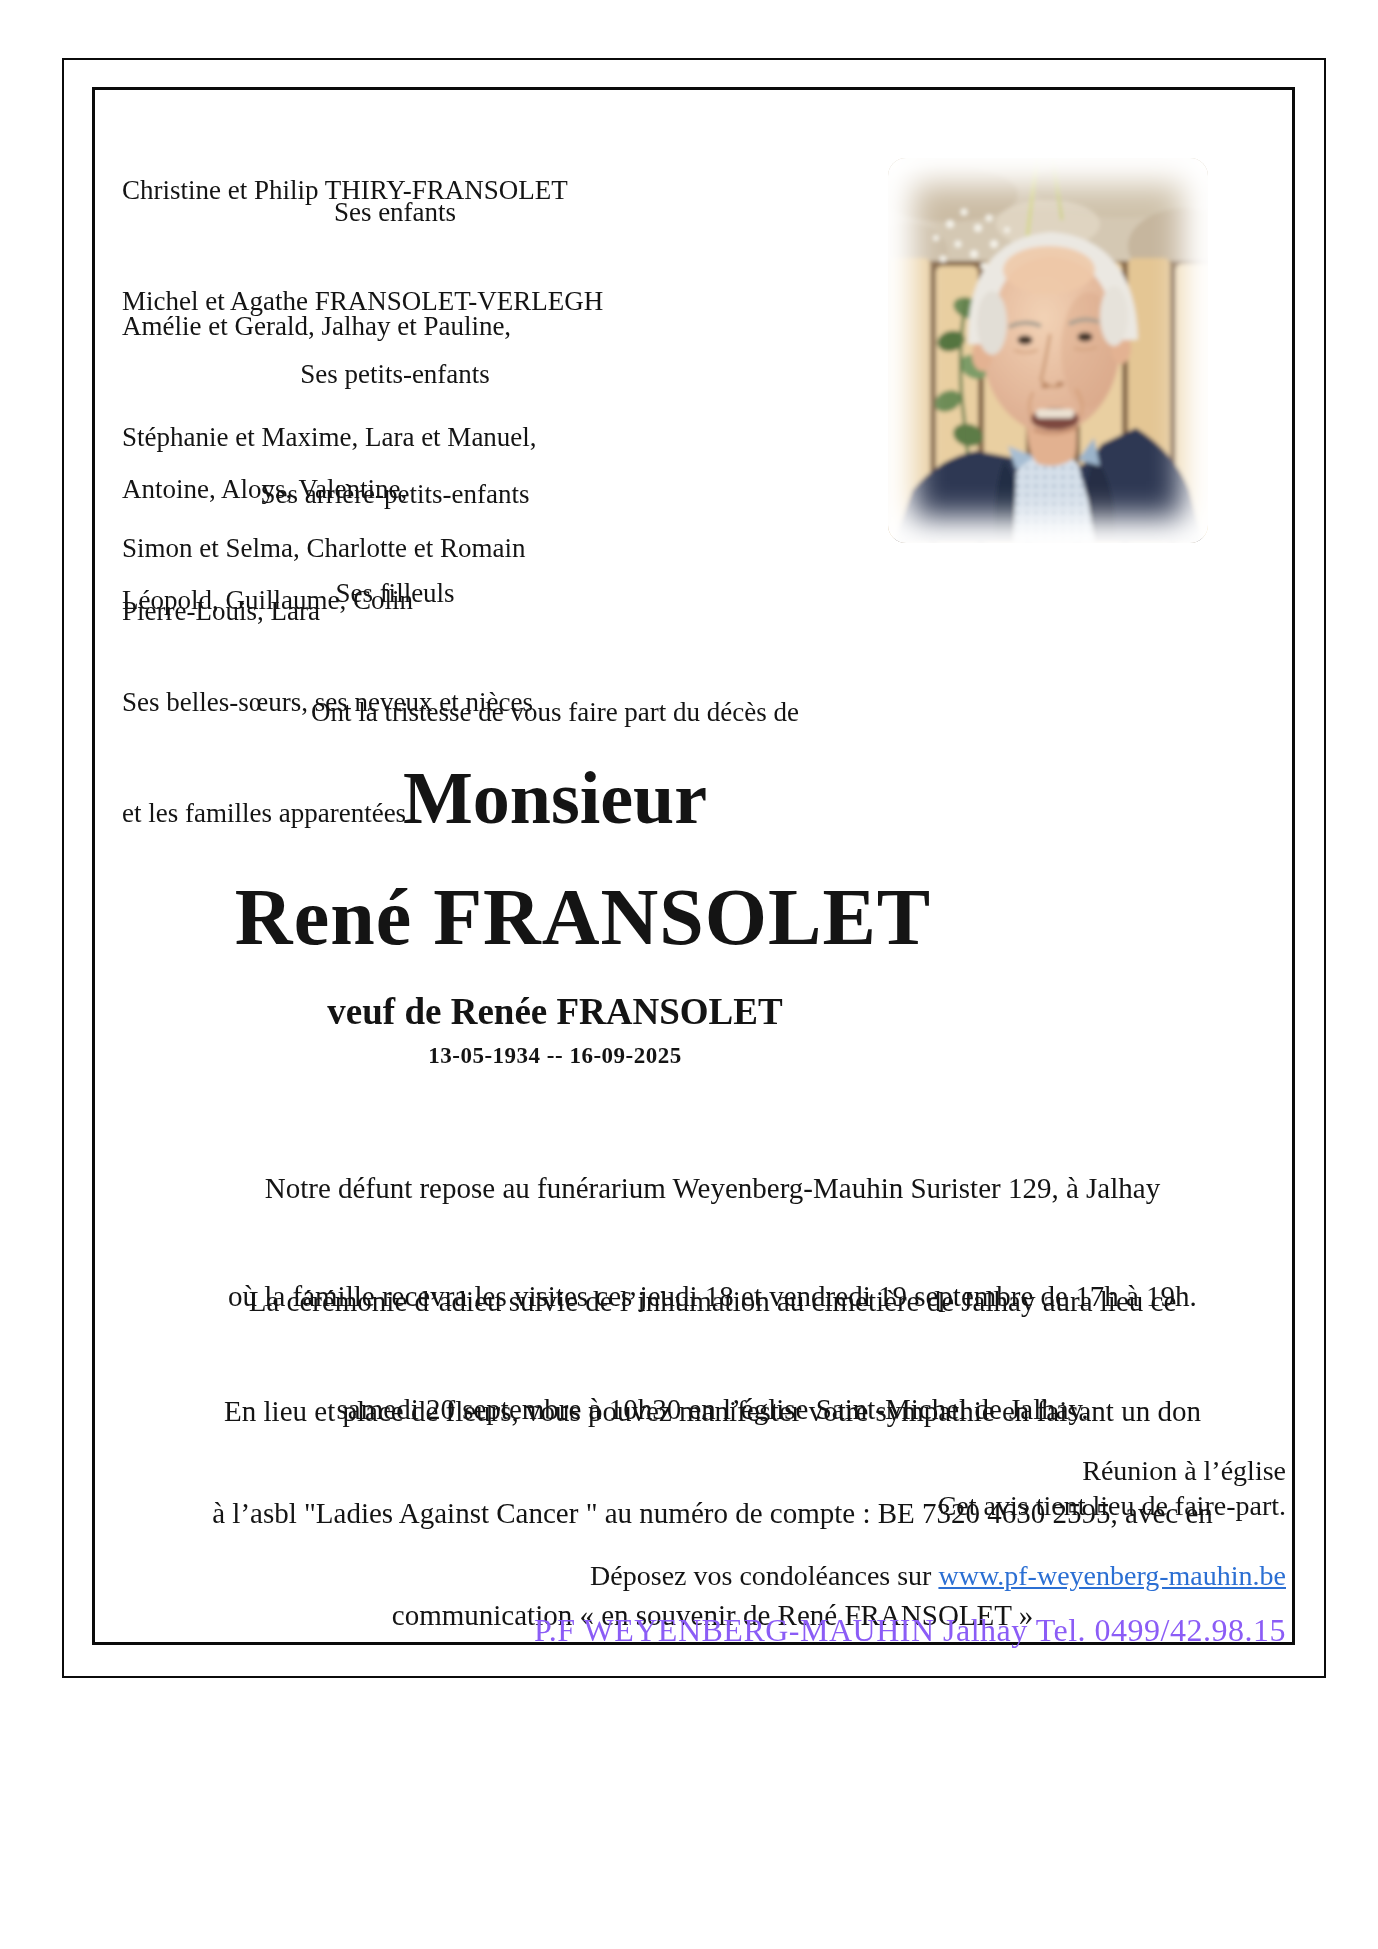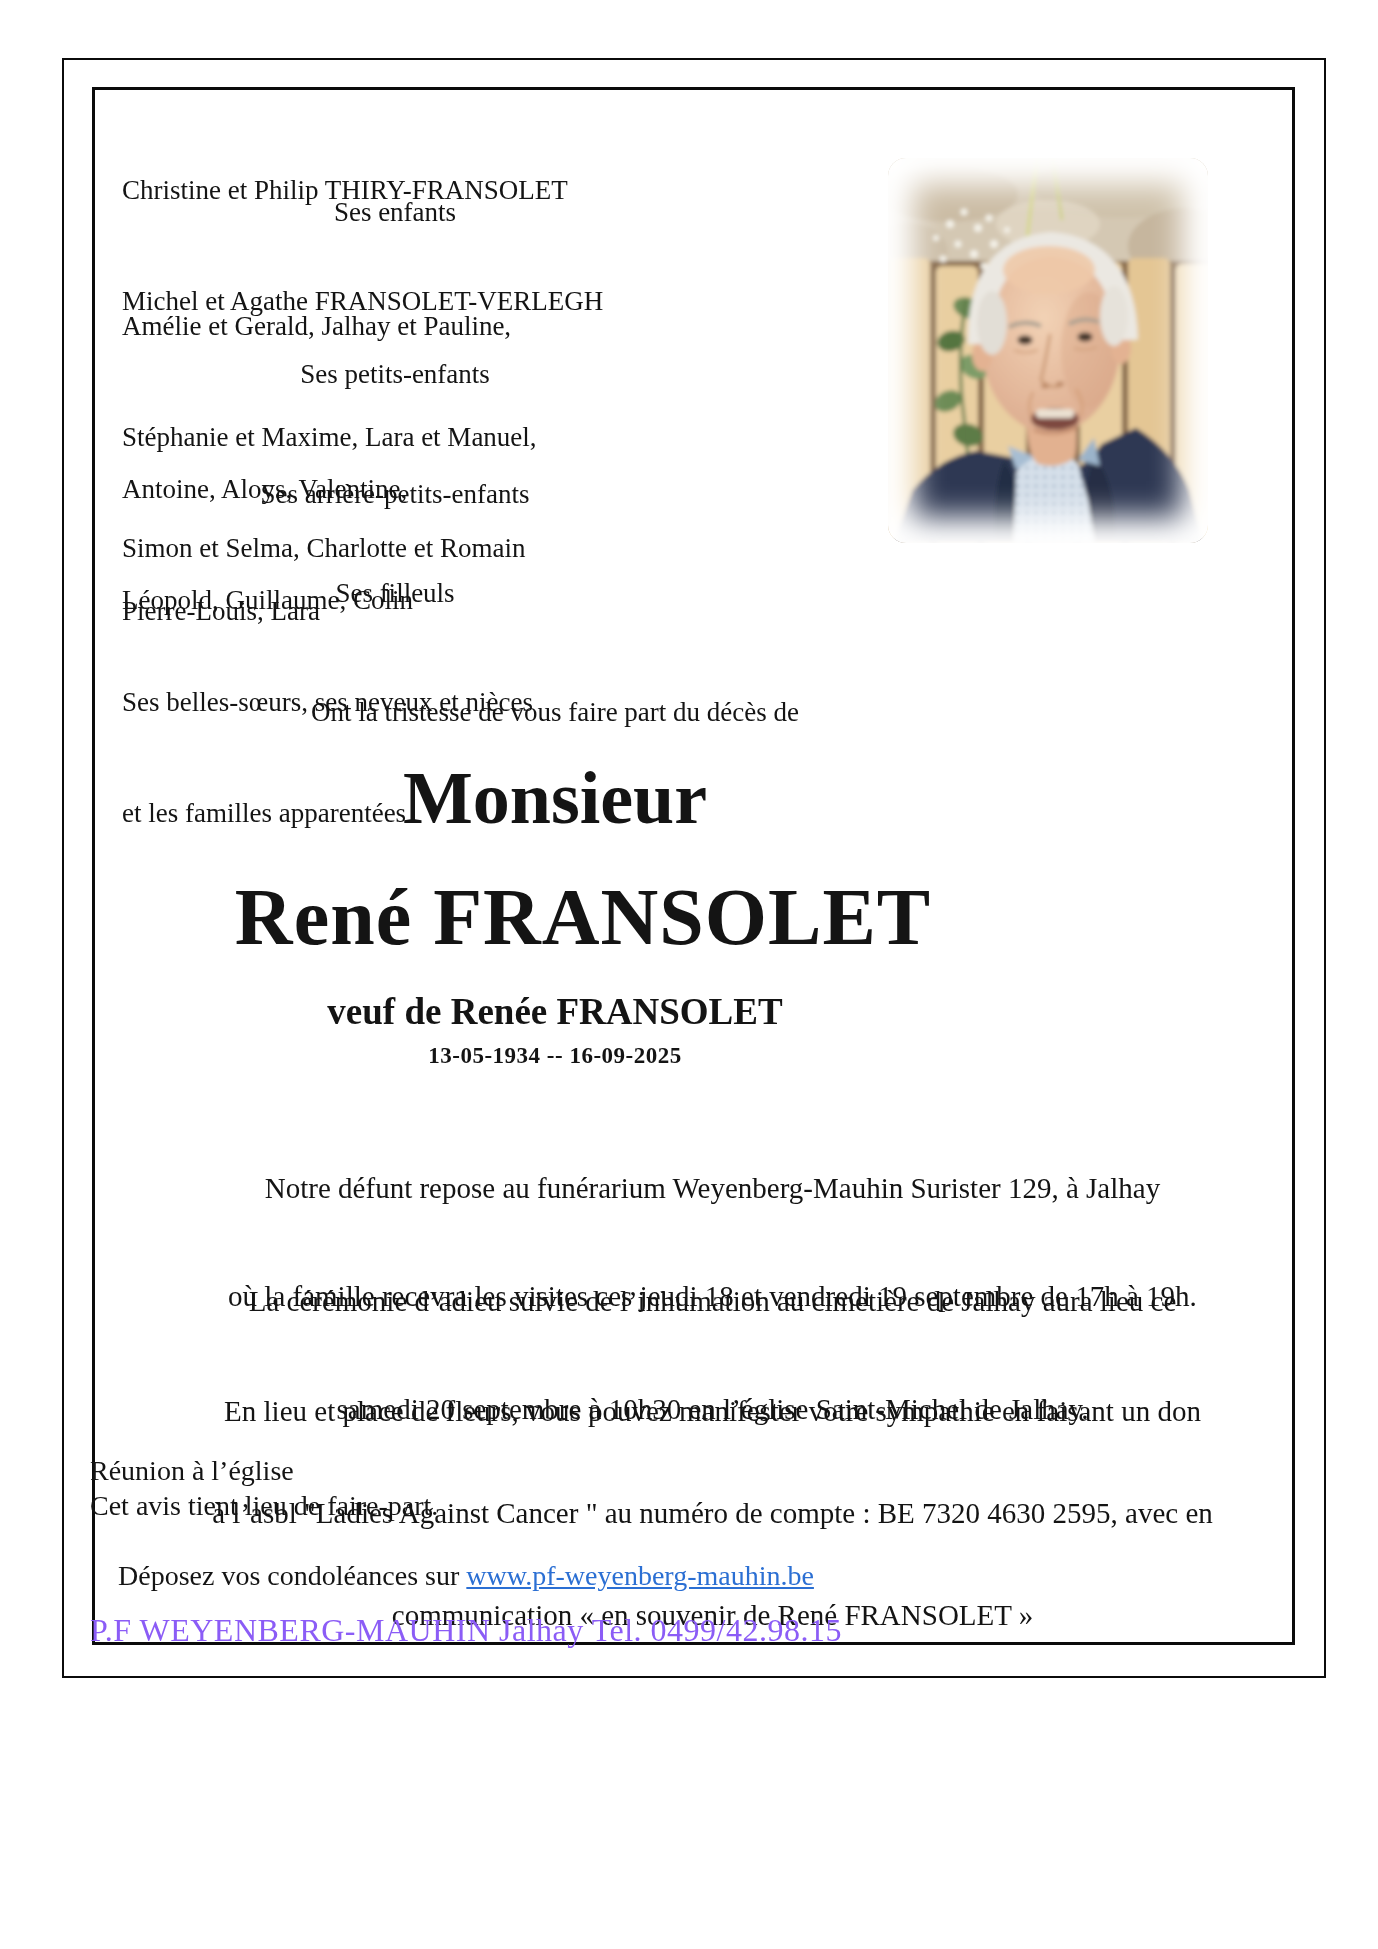--- a/index.html
+++ b/index.html
@@ -11,21 +11,21 @@
   .frame-inner { position:absolute; left:92px;  top:87px;  width:1203px; height:1558px; border:3px solid #0b0b0b; }
 
   .t { position:absolute; white-space:pre; }
   .line { display:block; }
 
   .names-block { left:122px; font-size:27px; line-height:37px; }
   .label-block { left:122px; width:546px; text-align:center; font-size:27px; line-height:32px; }
 
   .hc { left:0; width:1110px; text-align:center; }      
   .bc { left:95px;  width:1195px; text-align:center; }  
-  .cc { left:90px;  width:1196px; text-align:left; }  
+  .cc { left:90px;  width:1196px; text-align:right; }  
 
   .intro    { font-size:27px; }
   .civility { font-size:74px; font-weight:bold; }
   .deceased { font-size:80px; font-weight:bold; letter-spacing:1px;margin-left:28px; }
   .widower  { font-size:37px; font-weight:bold; }
   .dates    { font-size:23px; font-weight:bold; letter-spacing:0.5px; }
 
   .para  { font-size:29px; line-height:36px;margin-left:20px; }
   .para3 { line-height:34px; }
 

